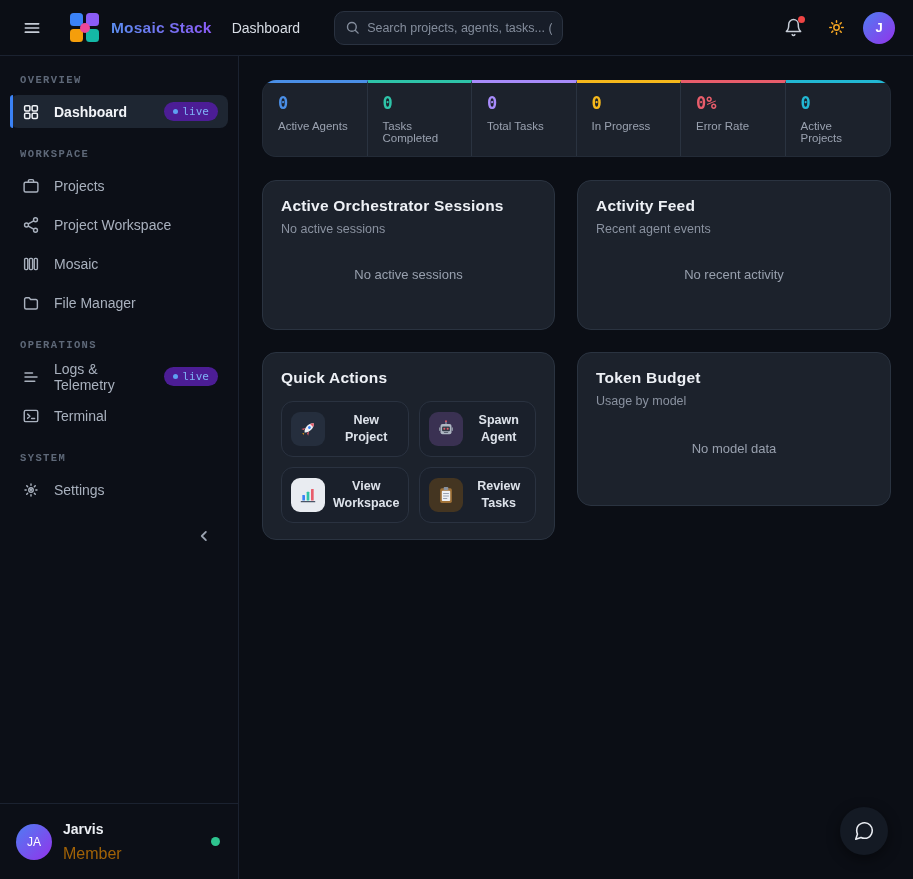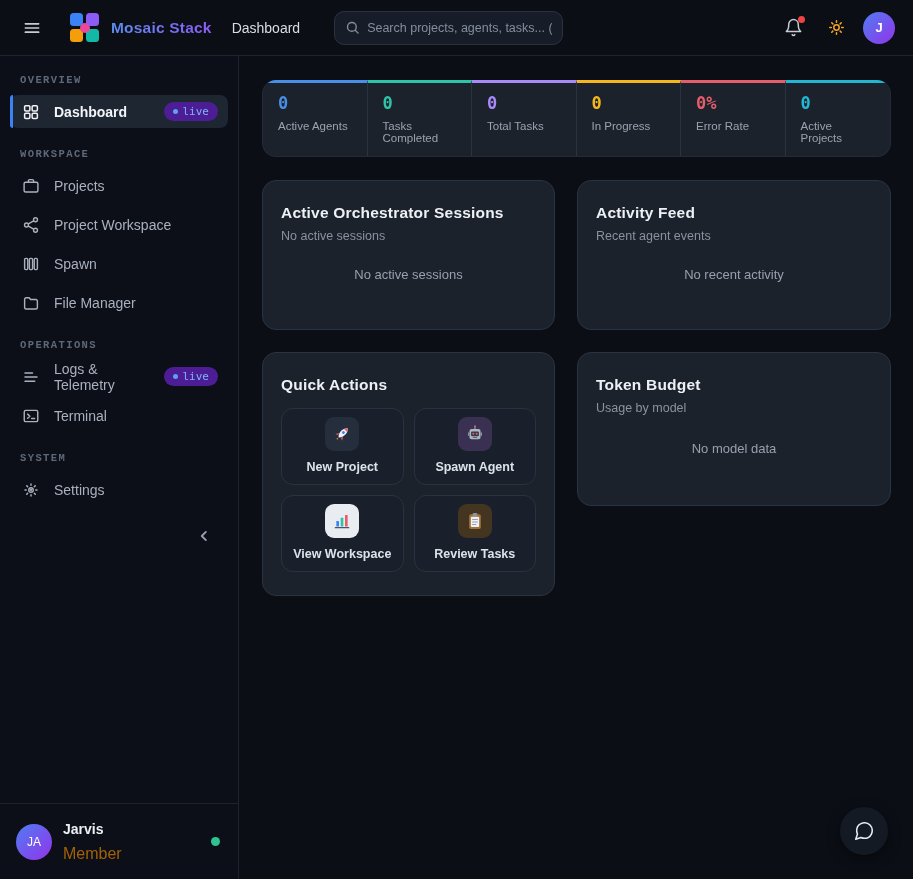--- a/index.html
+++ b/index.html
@@ -139,39 +139,38 @@
   }
   .stat-label { margin-top:7px; font-size:11.5px; color:#9AA2B0; }
 
   .cards-grid {
     margin-top:23px;
     display:grid; grid-template-columns:293px 314px; gap:22px;
     align-items:start;
   }
   .card {
     background:#1C222C; border:1px solid #2A3340; border-radius:14px;
-    padding:23px 18px; display:flex; flex-direction:column;
+    padding:16px 18px; display:flex; flex-direction:column;
   }
   .card-title { font-size:15.5px; font-weight:bold; color:#EDF0F5; letter-spacing:.2px; }
   .card-sub { font-size:12.5px; color:#8A92A0; margin-top:7px; }
   .card-empty {
     flex:1; display:flex; align-items:center; justify-content:center;
     font-size:13px; color:#98A0AE;
   }
   .card-sessions, .card-activity { height:150px; }
   .card-budget { height:154px; }
 
   .qa-grid { margin-top:14px; display:grid; grid-template-columns:1fr 1fr; gap:10px; }
   .qa-btn {
     display:flex; align-items:center; gap:8px;
     min-height:56px; padding:8px 9px;
     background:#1A202B; border:1px solid #2A3240; border-radius:12px;
     cursor:pointer; color:#DDE2EA;
     font-family:"Liberation Sans", sans-serif;
-    flex-direction:column;
   }
   .qa-tile {
     width:34px; height:34px; border-radius:9px; flex-shrink:0;
     display:flex; align-items:center; justify-content:center;
   }
   .qa-label { flex:1; text-align:center; font-size:12.5px; font-weight:bold; line-height:1.35; }
 
   .fab {
     position:absolute; right:25px; bottom:24px;
     width:48px; height:48px; border-radius:50%;
@@ -276,21 +275,21 @@
       <span class="nav-label">Project Workspace</span>
     </div>
     <div class="nav-item">
       <span class="nav-icon">
         <svg width="18" height="18" viewBox="0 0 24 24" fill="none" stroke="currentColor" stroke-width="1.9">
             <rect x="3.5" y="4.5" width="4.2" height="15" rx="1.4"></rect>
             <rect x="9.9" y="4.5" width="4.2" height="15" rx="1.4"></rect>
             <rect x="16.3" y="4.5" width="4.2" height="15" rx="1.4"></rect>
           </svg>
       </span>
-      <span class="nav-label">Spawn</span>
+      <span class="nav-label">Mosaic</span>
     </div>
     <div class="nav-item">
       <span class="nav-icon">
         <svg width="18" height="18" viewBox="0 0 24 24" fill="none" stroke="currentColor" stroke-width="1.9" stroke-linejoin="round">
             <path d="M3.5 7a2 2 0 0 1 2-2h4l2 2.4h7a2 2 0 0 1 2 2V18a2 2 0 0 1-2 2h-13a2 2 0 0 1-2-2z"></path>
           </svg>
       </span>
       <span class="nav-label">File Manager</span>
     </div>
 

